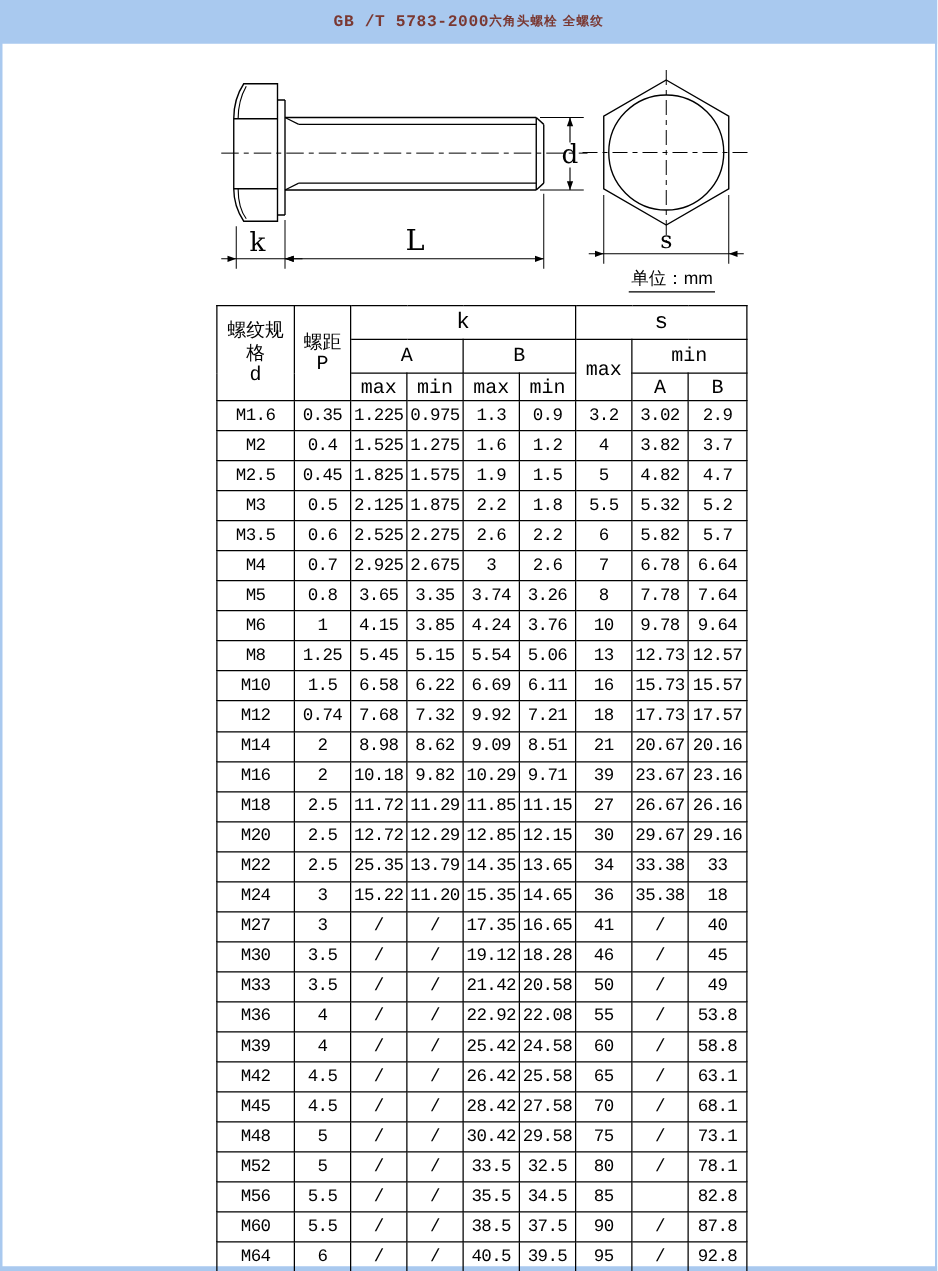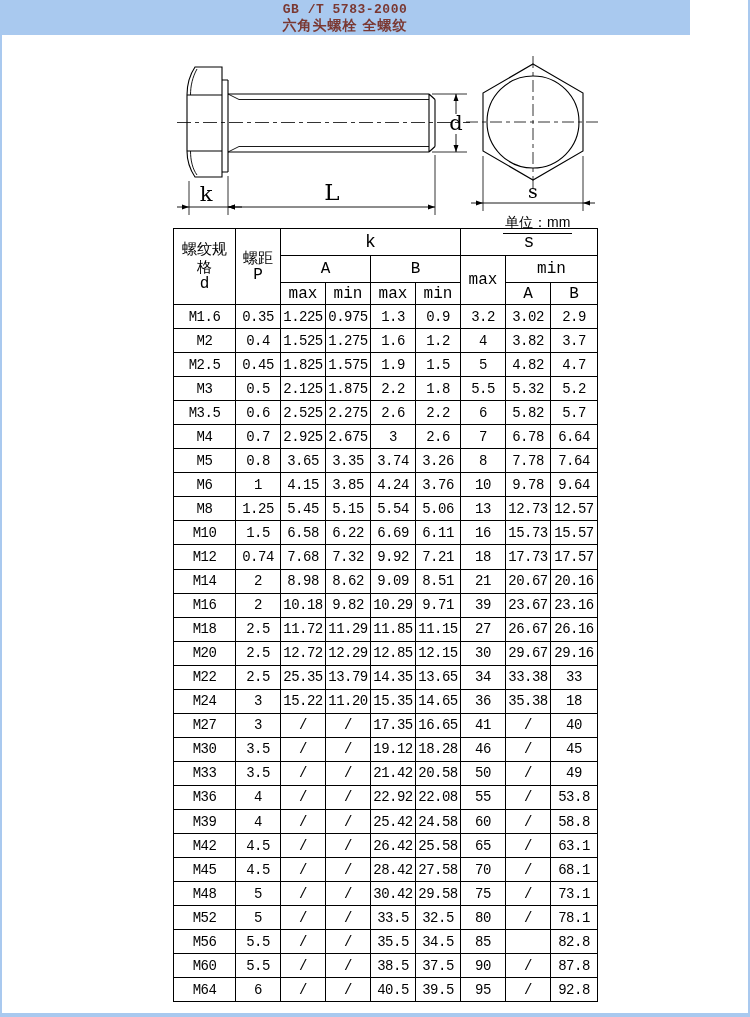--- a/index.html
+++ b/index.html
@@ -1,33 +1,33 @@
 <!DOCTYPE html>
 <html><head>
 <meta charset="utf-8">
 <style>
   html,body{margin:0;padding:0;background:#fff;}
   .page{position:relative;width:750px;height:1017px;background:#fff;overflow:hidden;
         font-family:"Liberation Sans",sans-serif;color:#000;}
   
-  .banner{position:absolute;left:0;top:0;width:690px;height:35px;
-          display:flex;flex-direction:column;align-items:center;justify-content:center;}
+  .banner{position:absolute;left:0;top:0;width:750px;height:35px;
+          display:flex;flex-direction:row;align-items:center;justify-content:center;}
   .edge-left{position:absolute;left:0;top:0;width:2px;height:1017px;}
   .edge-right{position:absolute;right:0;top:0;width:2px;height:1017px;}
   .edge-bottom{position:absolute;left:0;bottom:0;width:750px;height:4px;}
   .banner .l1{font-size:13px;font-weight:bold;font-family:"Liberation Mono",monospace;
               letter-spacing:.5px;line-height:15px;}
-  .banner .l2{font-size:14px;font-weight:bold;line-height:16px;letter-spacing:1px;}
+  .banner .l2{font-size:10px;font-weight:bold;line-height:16px;letter-spacing:1px;}
   
   svg.drawing{position:absolute;left:0;top:0;}
   .unit-label{position:absolute;left:503px;top:214px;font-size:14px;
               border-bottom:1px solid #000;padding:0 2px 1px 2px;
               font-family:"Liberation Sans",sans-serif;text-align:right;}
   
-  table.spec{position:absolute;left:173px;top:228px;width:424px;
+  table.spec{position:absolute;left:173px;top:244px;width:424px;
              border-collapse:collapse;table-layout:fixed;border-radius:18px;}
   table.spec th,table.spec td{border:1px solid #000;text-align:center;vertical-align:middle;
              padding:0;font-weight:normal;overflow:hidden;white-space:nowrap;}
   thead tr.hr1{height:27px;} thead tr.hr2{height:27px;} thead tr.hr3{height:22px;}
   .th-cjk{font-size:15px;line-height:1.16;font-family:"Liberation Sans",sans-serif;}
   .th-mono{font-family:"Liberation Mono",monospace;font-size:16px;}
   .th-group{font-family:"Liberation Mono",monospace;font-size:18px;}
   tbody td{height:23.05px;font-size:14px;font-family:"Liberation Mono",monospace;letter-spacing:-0.5px;}
 </style>
 </head>

